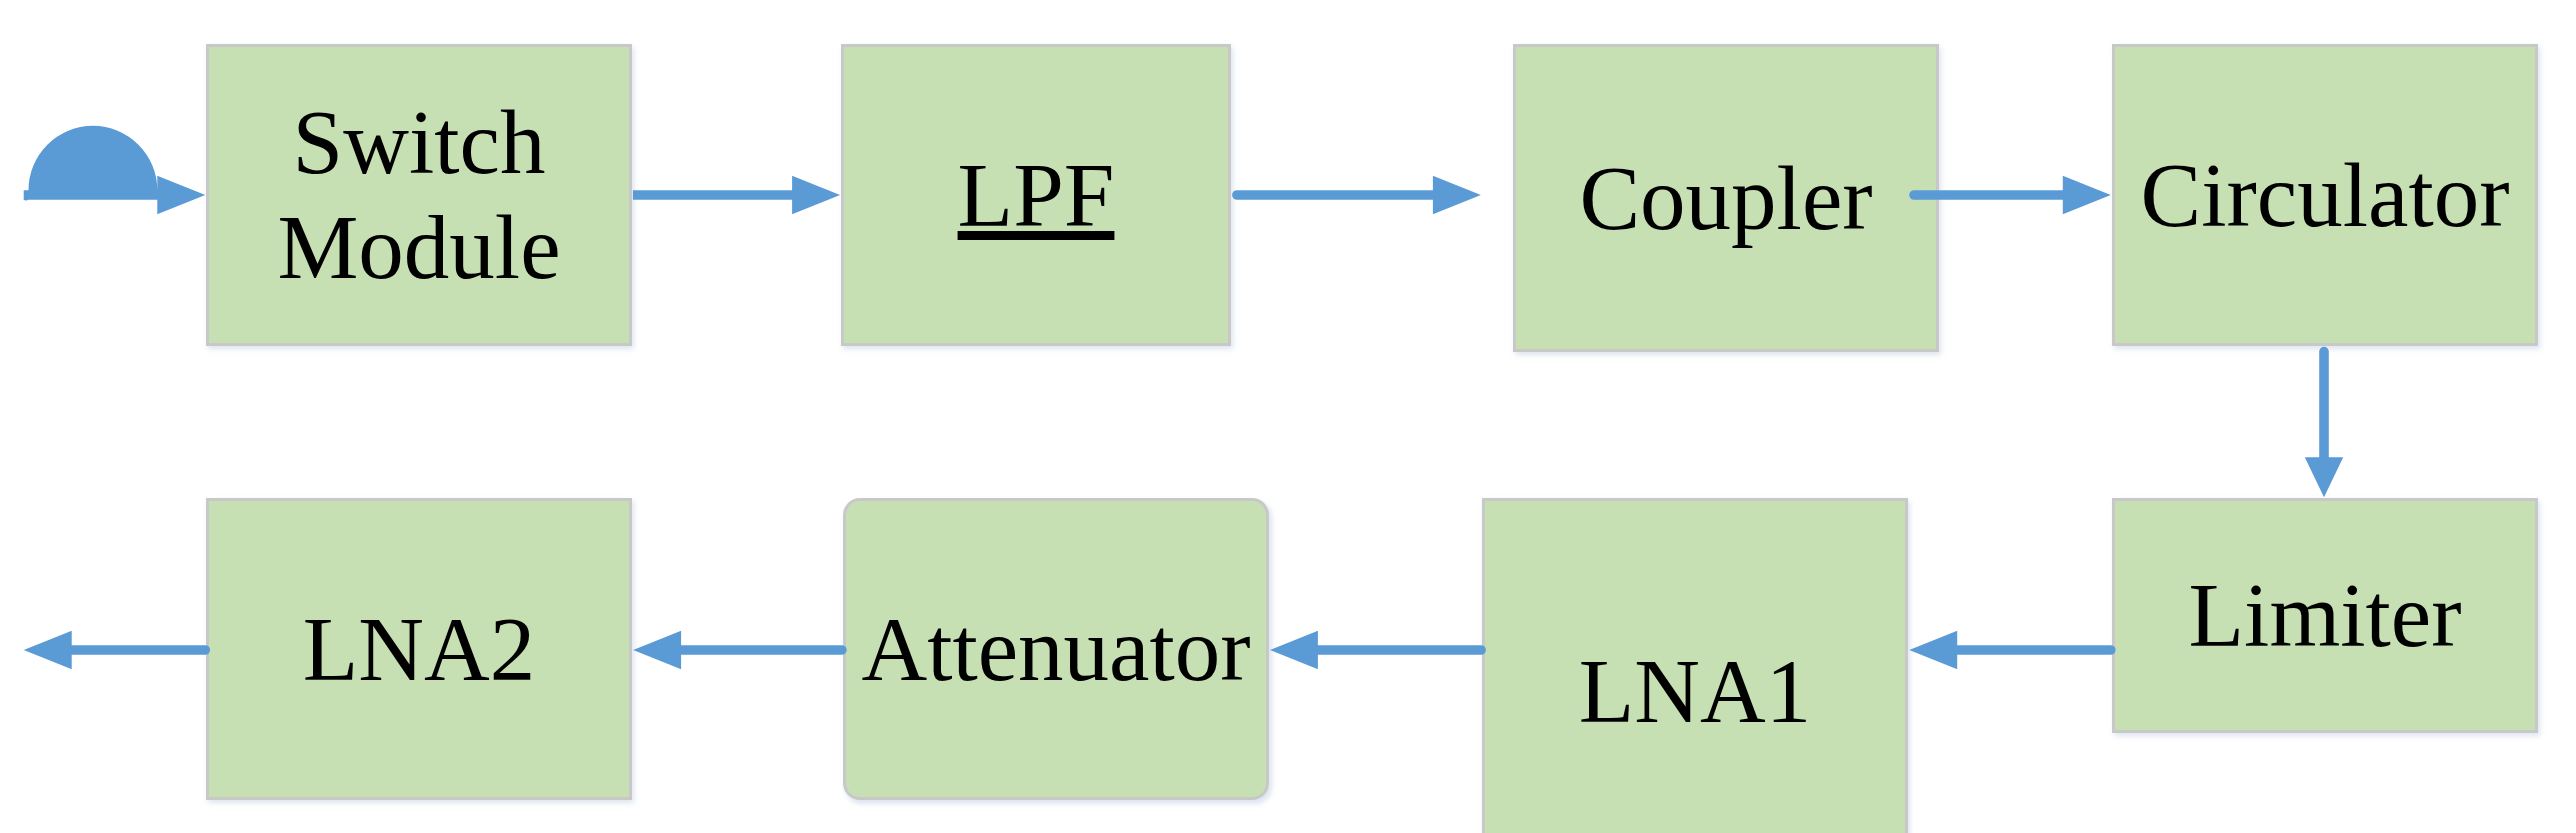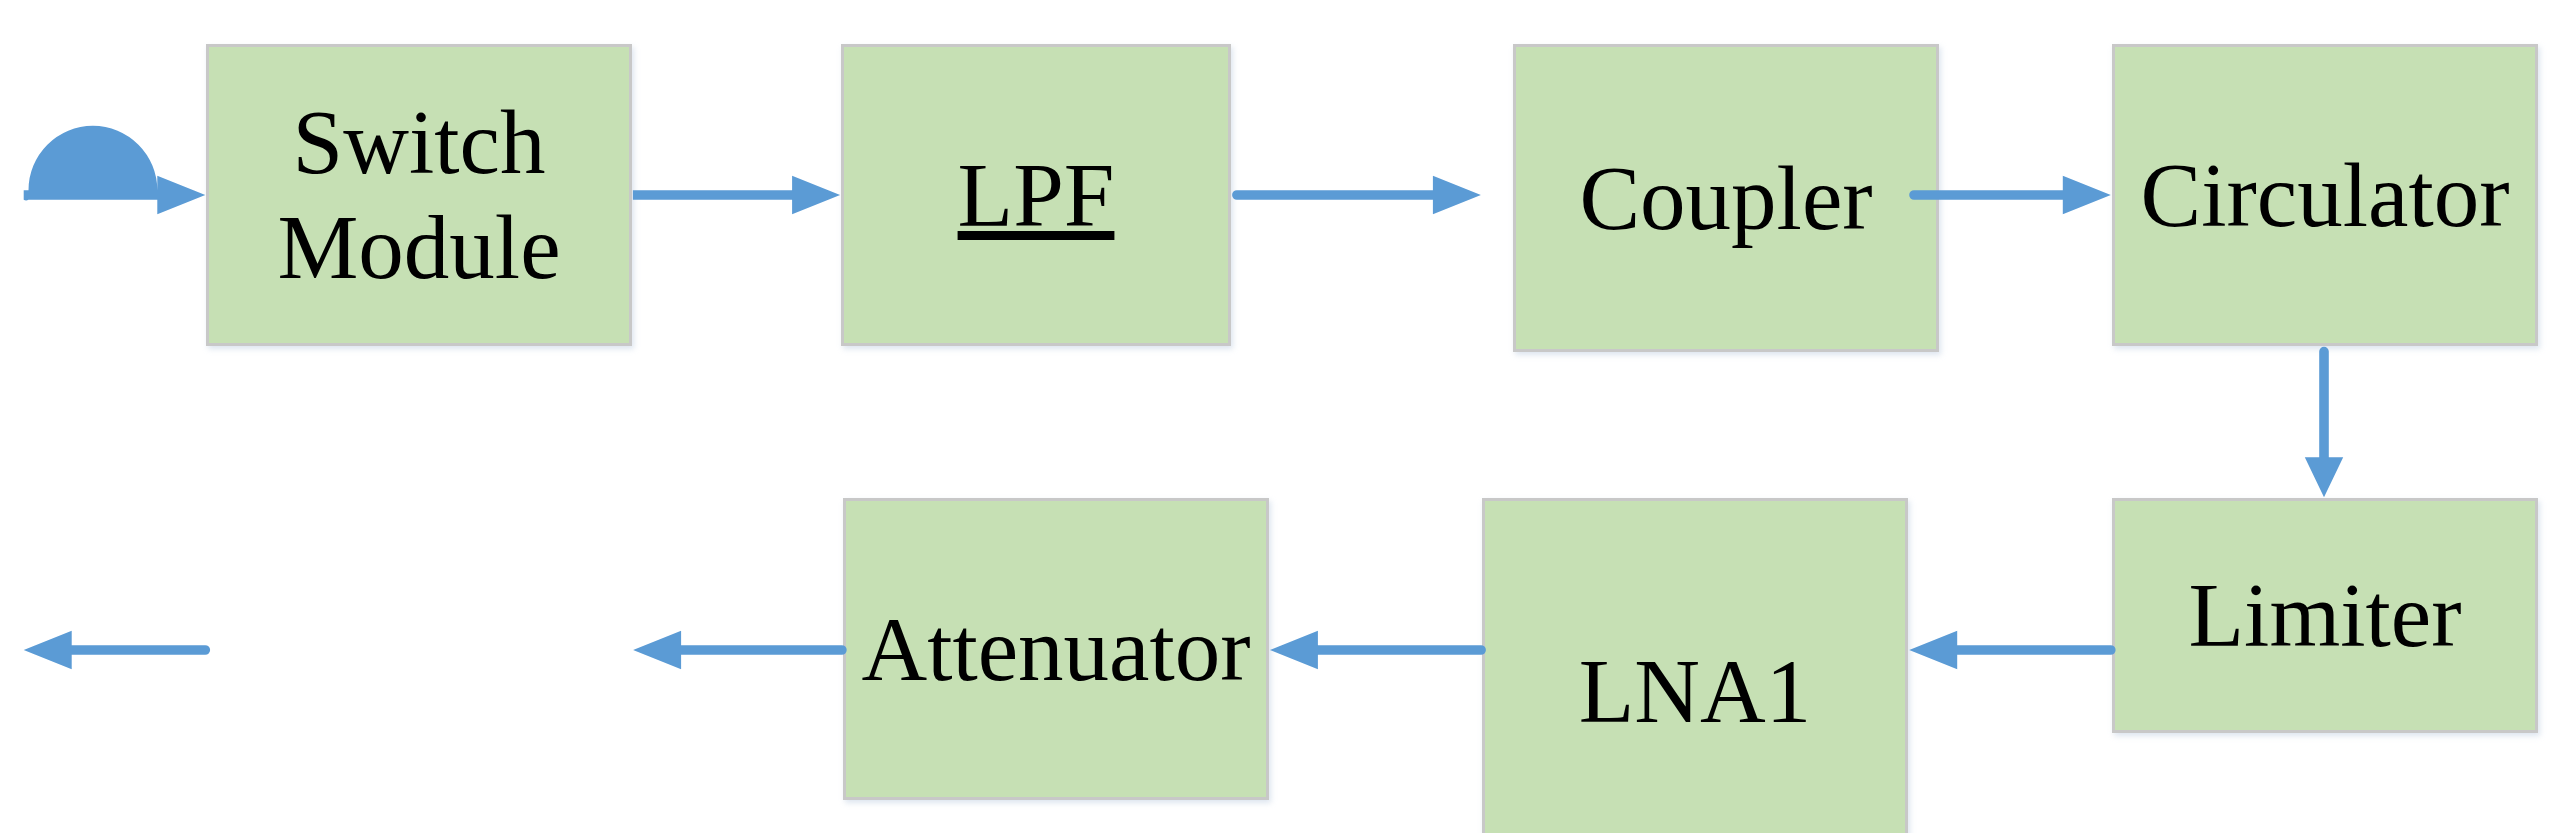--- a/index.html
+++ b/index.html
@@ -65,22 +65,25 @@
   </div>
 
   <div class="block" style="left:1482px; top:44px; width:426px; height:308px;margin-left:31px;">
     <span class="label">Coupler</span>
   </div>
 
   <div class="block" style="left:2112px; top:44px; width:426px; height:302px;">
     <span class="label">Circulator</span>
   </div>
 
+  <div class="block" style="left:206px; top:498px; width:426px; height:302px;">
+    <span class="label">LNA2</span>
+  </div>
 
-  <div class="block" style="left:843px; top:498px; width:426px; height:302px;">
+  <div class="block" style="left:843px; top:498px; width:426px; height:302px;border-radius:17px;">
     <span class="label">Attenuator</span>
   </div>
 
   <div class="block" style="left:1482px; top:498px; width:426px; height:386px;">
     <span class="label">LNA1</span>
   </div>
 
   <div class="block" style="left:2112px; top:498px; width:426px; height:235px;">
     <span class="label">Limiter</span>
   </div>

